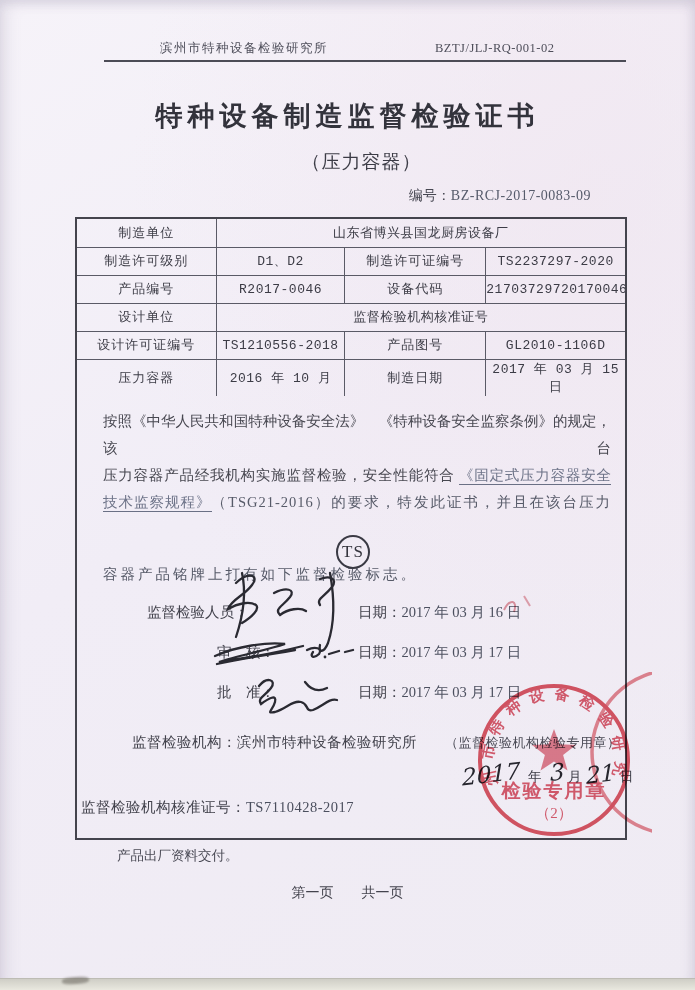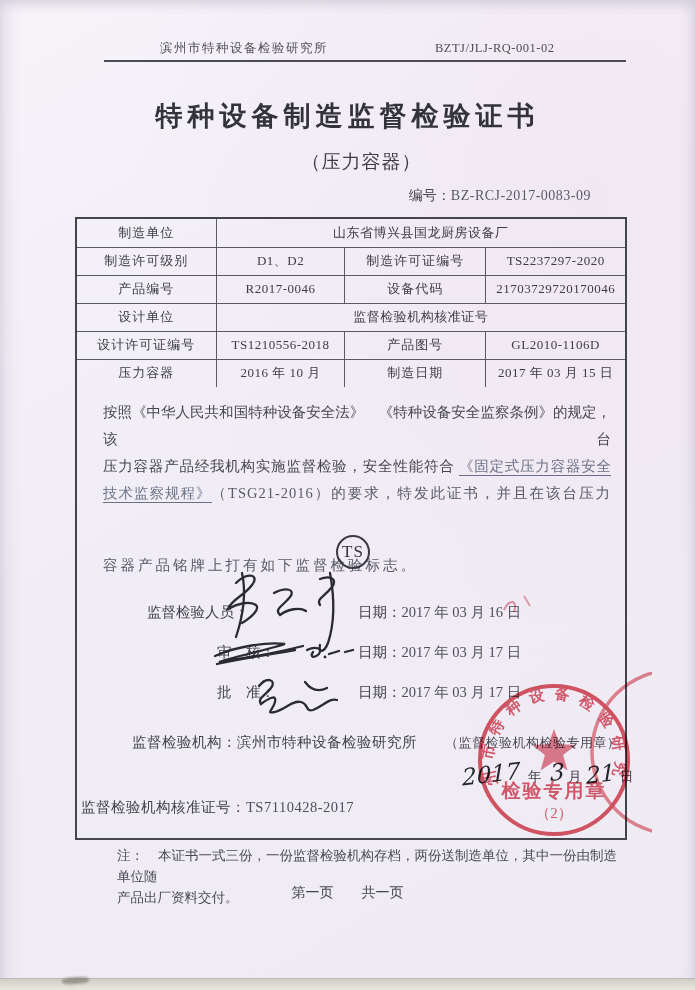--- a/index.html
+++ b/index.html
@@ -28,21 +28,21 @@
     font-size:27px; font-weight:bold; letter-spacing:5px; color:#33333c; }
   .subtitle { position:absolute; left:0; right:0; top:149px; text-align:center;
     font-size:19px; letter-spacing:1px; color:#3c3c46;margin-left:28px; }
   .certno { position:absolute; right:104px; top:187px; font-size:14px; color:#474752; }
   .certno .num { letter-spacing:.5px; color:#565b6b;text-align:right; }
 
   
   .box { position:absolute; left:75px; top:217px; width:552px; height:623px;
     border:2px solid #44444d; }
 
-  table.cert { width:100%; border-collapse:collapse; border-style:hidden; table-layout:fixed; }
+  table.cert { width:100%; border-collapse:collapse; border-style:hidden; table-layout:fixed;font-family:Liberation Mono, monospace; }
   table.cert td { border:1px solid #5a5a66; height:28px; text-align:center; vertical-align:middle;
     font-size:13px; color:#3c3c46; overflow:hidden; }
   td.lbl { letter-spacing:1px; }
   td.val { color:#4b4f5c; letter-spacing:.5px; }
   td.faded { color:#80869a; }
   .c1{width:25.4%}.c2{width:23.5%}.c3{width:25.7%}.c4{width:25.4%}
 
   
   .para { margin:12px 14px 0 26px; font-size:14.5px; color:#474750; }
   .para .ln { line-height:27px; }
@@ -210,21 +210,20 @@
     <path id="ringPath" d="M34.7,108.9 A61,61 0 1 1 149.3,108.9" fill="none"></path>
     <text font-size="15" font-weight="bold" letter-spacing="9">
       <textPath href="#ringPath" startOffset="50%" text-anchor="middle">滨州市特种设备检验研究所</textPath>
     </text>
     <polygon points="92,57 97.6,72.2 113.9,72.9 101.1,83 105.5,98.6 92,89.6 78.5,98.6 82.9,83 70.1,72.9 86.4,72.2" fill="#d8495b" fill-opacity=".78"></polygon>
     <text x="92" y="125" text-anchor="middle" font-size="19" font-weight="bold" letter-spacing="2">检验专用章</text>
     <text x="92" y="146" text-anchor="middle" font-size="15">（2）</text>
   </svg>
 
   <div class="note">
-    <div><span>注：</span><span class="gap">本证书一式三份，一份监督检验机构存档，两份送制造单位，其中一份由制造单位随</span></div>
     <div>产品出厂资料交付。</div>
   </div>
   <div class="pageline">
     <span class="pc">第一页</span><span>共一页</span>
   </div>
 
   <div class="bottom-strip"></div>
   <div class="smudge"></div>
 </div>
 

